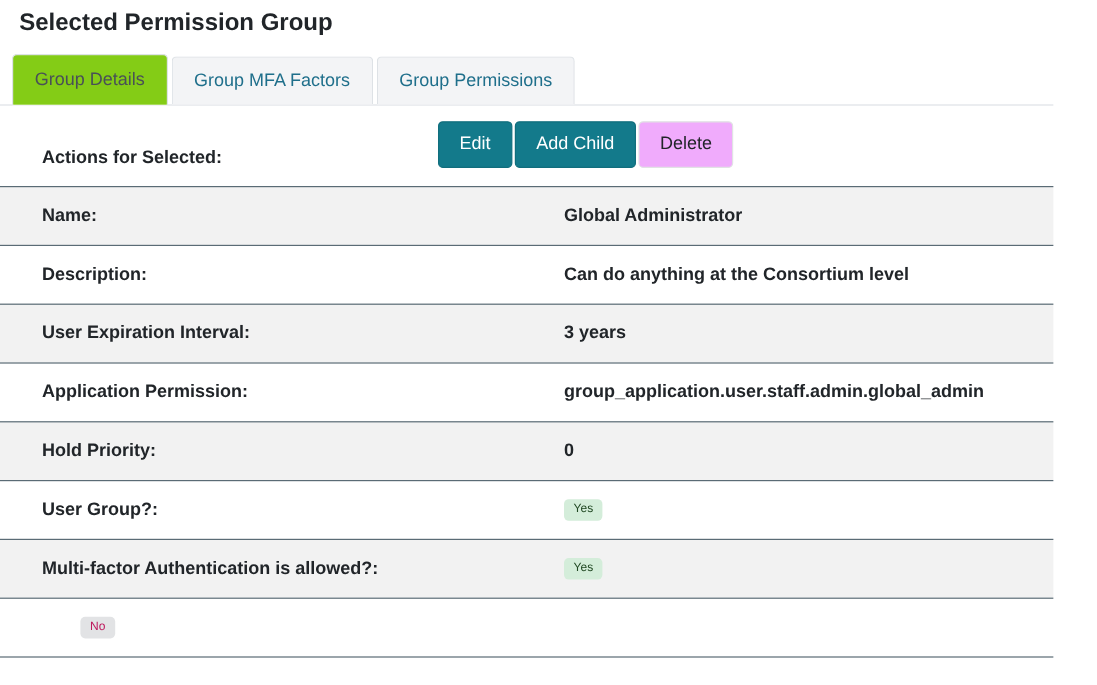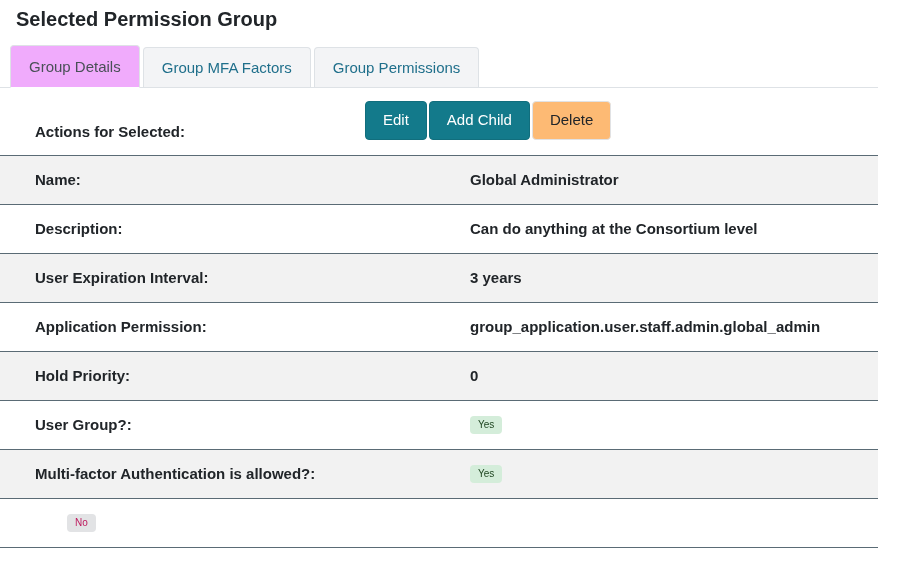--- a/index.html
+++ b/index.html
@@ -35,21 +35,21 @@
     border: 1px solid #dee2e6;
     border-bottom: none;
     border-radius: 4px 4px 0 0;
     background: #f3f4f6;
     color: #1f6f8b;
     margin-right: 3px;
     cursor: pointer;
     white-space: nowrap;
   }
   .tab.active {
-    background: #f0abfc;
+    background: #84cc16;
     color: #495057;
     margin-bottom: -1px;
     border-bottom: 1px solid #ffffff;
     padding-top: 12px;
     padding-bottom: 12px;
   }
   
   .actions-row {
     display: flex;
     align-items: flex-end;
@@ -73,21 +73,21 @@
     border: 1px solid transparent;
     cursor: pointer;
     line-height: 1.1;
   }
   .btn-teal {
     background: #137a8b;
     border-color: #116e7d;
     color: #ffffff;
   }
   .btn-light {
-    background: #fdba74;
+    background: #f0abfc;
     border-color: #e1e2e4;
     color: #212529;
   }
   
   .detail-rows {
     border-bottom: 1px solid #5a6b75;
   }
   .detail-row {
     display: flex;
     align-items: center;

